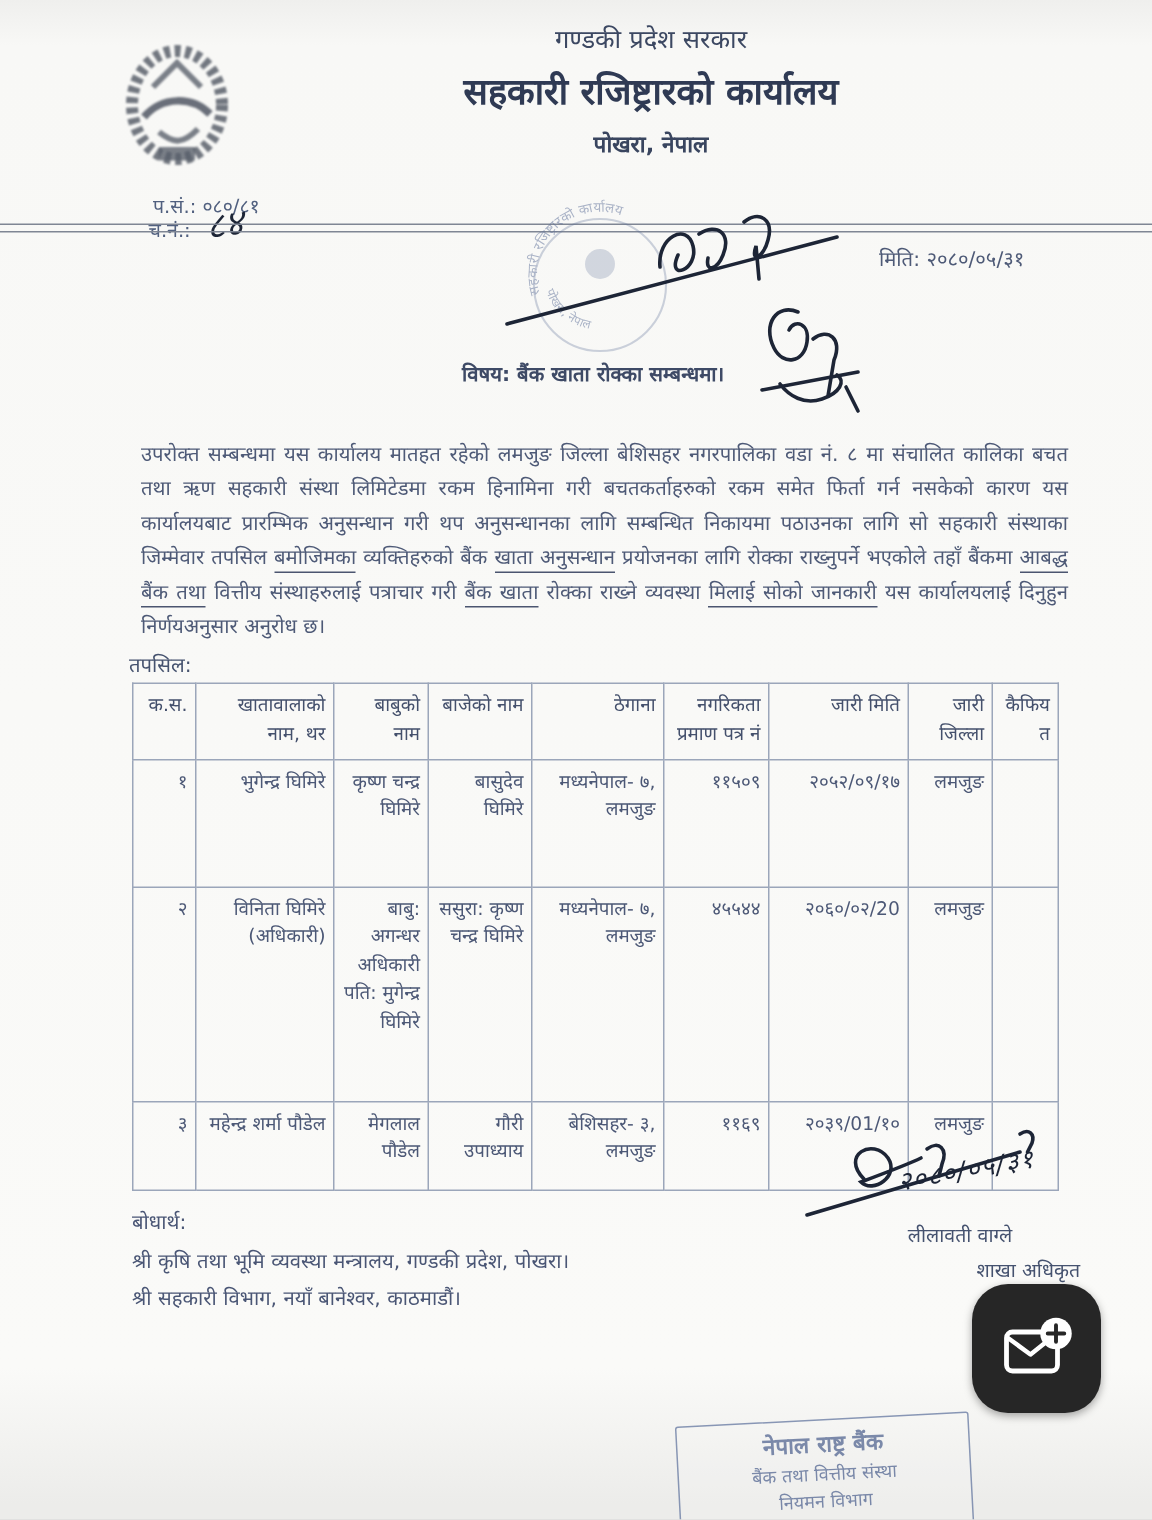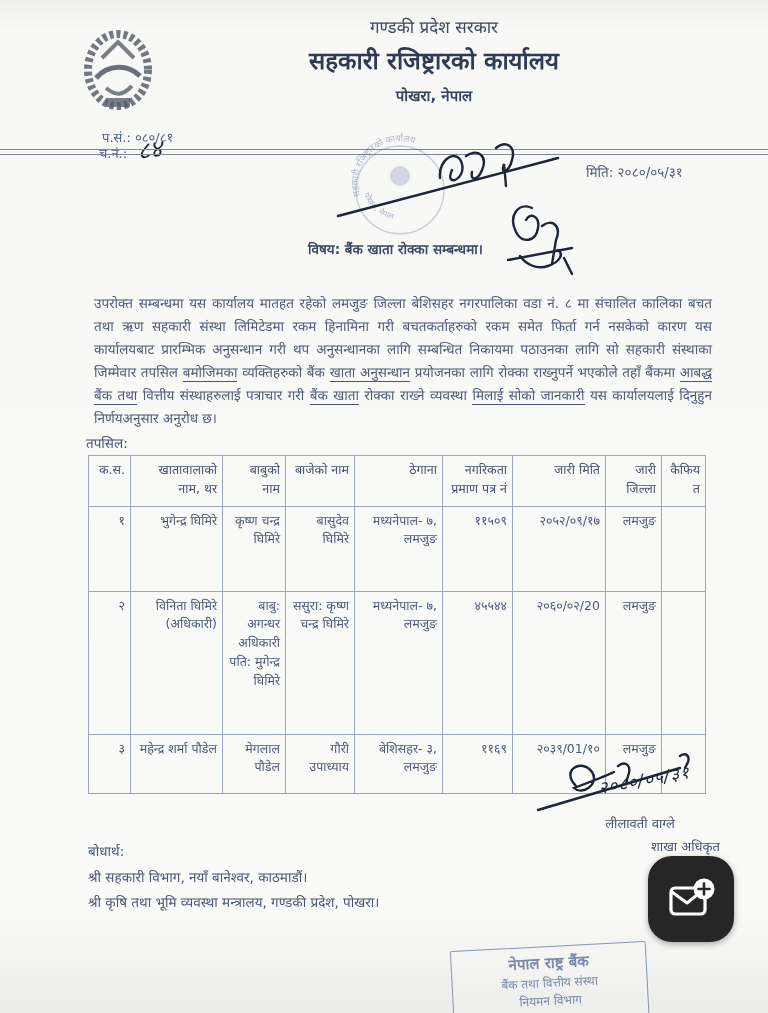--- a/index.html
+++ b/index.html
@@ -212,24 +212,24 @@
       <path d="M8 62 L150 20"></path>
       <path d="M150 8 C156 4, 160 8, 158 14 L155 20"></path>
     </svg>
   </div>
 
   <div class="abs handdate" style="left:598px;top:768px;">२०८०/०५/३१</div>
 
   <div class="abs signname" style="left:560px;top:814px;width:160px;text-align:center;">लीलावती वाग्ले</div>
   <div class="abs signtitle" style="left:560px;top:837px;width:160px;text-align:right;">शाखा अधिकृत</div>
 
-  <div class="abs bodh" style="left:88px;top:839px;">
+  <div class="abs bodh" style="left:88px;top:803px;">
     <div class="lbl">बोधार्थ:</div>
+    <div>श्री कृषि तथा भूमि व्यवस्था मन्त्रालय, गण्डकी प्रदेश, पोखरा।</div>
     <div>श्री सहकारी विभाग, नयाँ बानेश्वर, काठमाडौं।</div>
-    <div>श्री कृषि तथा भूमि व्यवस्था मन्त्रालय, गण्डकी प्रदेश, पोखरा।</div>
   </div>
 
   <div class="abs rstamp">
     <div class="s1">नेपाल राष्ट्र बैंक</div>
     <div class="s2">बैंक तथा वित्तीय संस्था</div>
     <div class="s3">नियमन विभाग</div>
   </div>
 
   <div class="abs fab">
     <span>

